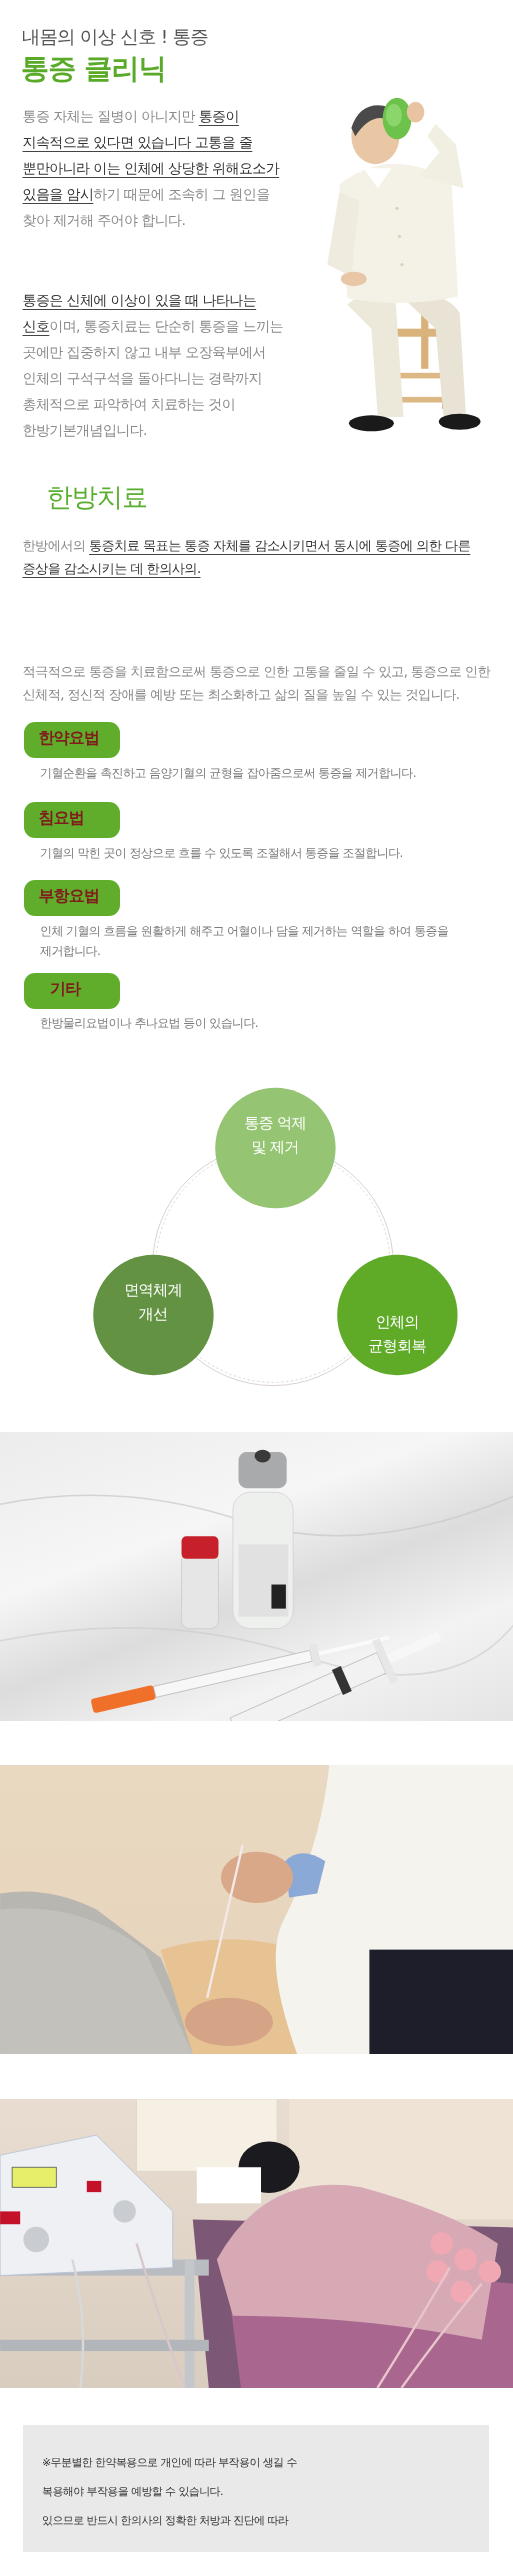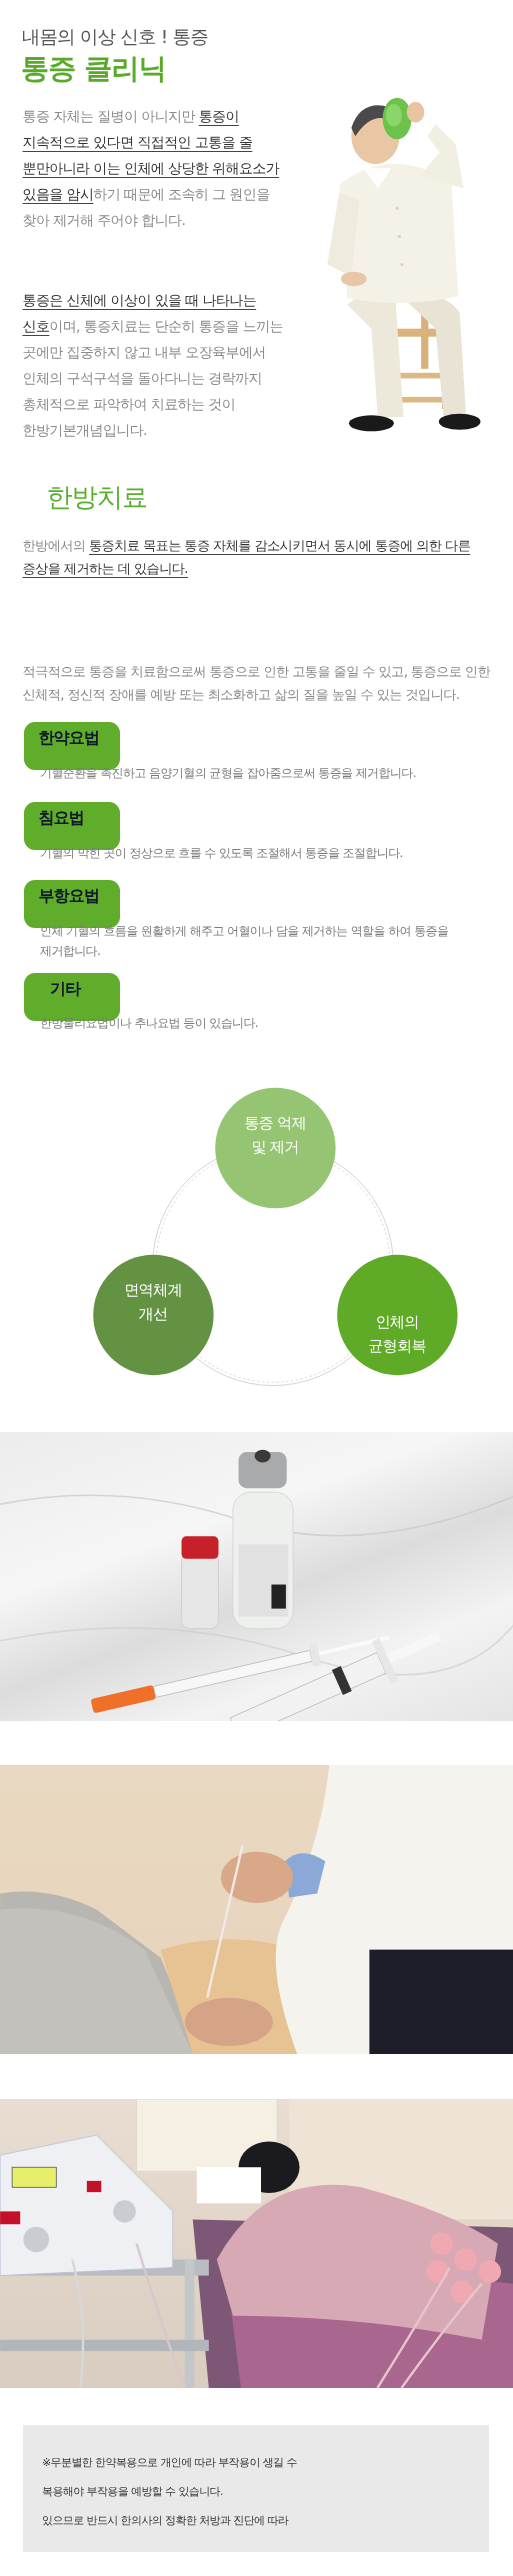--- a/index.html
+++ b/index.html
@@ -34,21 +34,21 @@
     left: 22.5px; top: 478px; font-size: 26px; color: #5aaf30; letter-spacing: -0.8px; font-family: "DejaVu Serif", serif;
     font-weight: normal; line-height: 39px; white-space: nowrap; margin-left: 24px;
   }
   .body-text {
     left: 22.5px; width: 481px; font-size: 13.2px; line-height: 23px; letter-spacing: -0.6px; color: #8a8a8a;
     word-break: keep-all;
   }
   .goal { top: 534px; }
   .goal-detail { top: 615px; color: #888888; margin-top: 45px; }
   .badge {
-    left: 24px; width: 96px; height: 48px; border-radius: 11px; background: #5fad2a; color: #0f172a;
+    left: 24px; width: 96px; height: 36px; border-radius: 11px; background: #5fad2a; color: #7f1d1d;
     font-size: 16px; font-weight: bold; line-height: 32px; padding-left: 14.4px; letter-spacing: -0.8px;
     white-space: nowrap;
   }
   .badge-desc {
     left: 40px; width: 465px; font-size: 12px; line-height: 20px; letter-spacing: -0.6px; color: #7a7a7a;
     word-break: keep-all;
   }
   .diagram { left: 16px; top: 1075px; width: 514px; height: 321px; }
   .photo { left: 0; width: 514px; height: 289px; overflow: hidden; }
   .disclaimer {
@@ -59,21 +59,21 @@
     font-size: 11px; line-height: 29px; color: #333333; letter-spacing: -0.6px; word-break: keep-all;
   }
 </style>
 </head>
 <body>
 
 <div class="abs subtitle">내몸의 이상 신호 ! 통증</div>
 <div class="abs title">통증 클리닉</div>
 
 <p class="abs intro p1">
-  <span>통증 자체는 질병이 아니지만 </span><u>통증이 지속적으로 있다면 직접적인 고통을 줄 뿐만아니라 이는 인체에 상당한 위해요소가 있음을 암시</u><span>하기 때문에 조속히 그 원인을 찾아 제거해 주어야 합니다.</span>
+  <span>통증 자체는 질병이 아니지만 </span><u>통증이 지속적으로 있다면 있습니다 고통을 줄 뿐만아니라 이는 인체에 상당한 위해요소가 있음을 암시</u><span>하기 때문에 조속히 그 원인을 찾아 제거해 주어야 합니다.</span>
 </p>
 <p class="abs intro p2">
   <u>통증은 신체에 이상이 있을 때 나타나는 신호</u><span>이며, 통증치료는 단순히 통증을 느끼는 곳에만 집중하지 않고 내부 오장육부에서 인체의 구석구석을 돌아다니는 경락까지 총체적으로 파악하여 치료하는 것이 한방기본개념입니다.</span>
 </p>
 
 <div class="abs hero" aria-label="머리에 얼음주머니를 대고 의자에 앉아 있는 남성">
   <svg width="177" height="353" viewBox="0 0 220 440">
 
     <rect x="132" y="180" width="9" height="170" fill="#d8b17a"></rect>
     <rect x="112" y="190" width="28" height="8" fill="#e0bb88"></rect>
@@ -109,21 +109,21 @@
 
     <circle cx="102" cy="150" r="2" fill="#d8d2bf"></circle>
     <circle cx="105" cy="185" r="2" fill="#d8d2bf"></circle>
     <circle cx="108" cy="220" r="2" fill="#d8d2bf"></circle>
   </svg>
 </div>
 
 <h2 class="abs section-heading">한방치료</h2>
 
 <p class="abs body-text goal">
-  <span>한방에서의 </span><u>통증치료 목표는 통증 자체를 감소시키면서 동시에 통증에 의한 다른 증상을 제거하는 데 있습니다.</u>
+  <span>한방에서의 </span><u>통증치료 목표는 통증 자체를 감소시키면서 동시에 통증에 의한 다른 증상을 감소시키는 데 한의사의.</u>
 </p>
 <p class="abs body-text goal-detail">적극적으로 통증을 치료함으로써 통증으로 인한 고통을 줄일 수 있고, 통증으로 인한 신체적, 정신적 장애를 예방 또는 최소화하고 삶의 질을 높일 수 있는 것입니다.</p>
 
 <div class="abs badge" style="top:722px">한약요법</div>
 <p class="abs badge-desc" style="top:763px">기혈순환을 촉진하고 음양기혈의 균형을 잡아줌으로써 통증을 제거합니다.</p>
 
 <div class="abs badge" style="top:802px">침요법</div>
 <p class="abs badge-desc" style="top:843px">기혈의 막힌 곳이 정상으로 흐를 수 있도록 조절해서 통증을 조절합니다.</p>
 
 <div class="abs badge" style="top:880px">부항요법</div>

